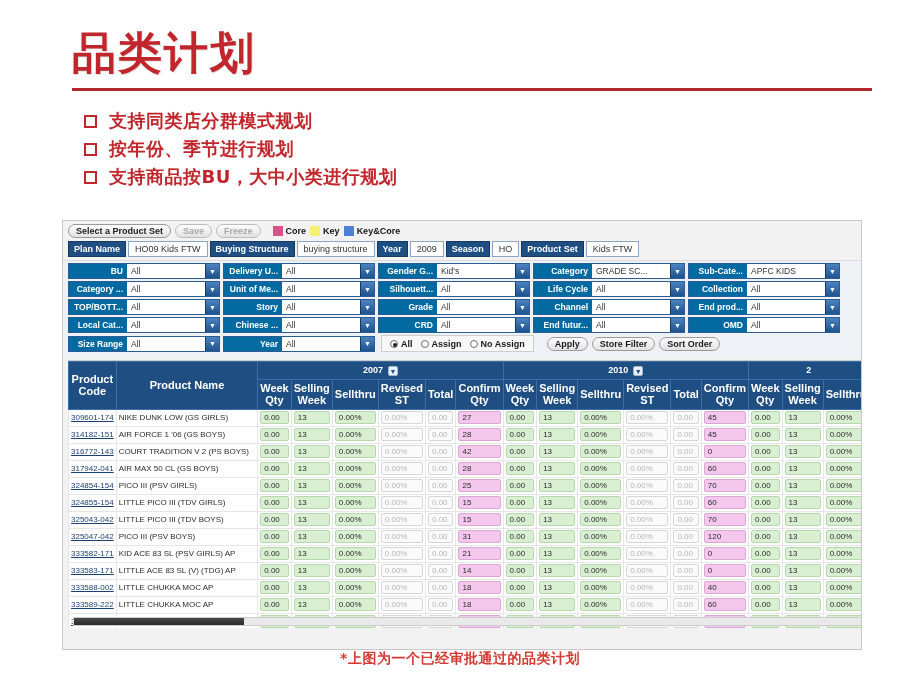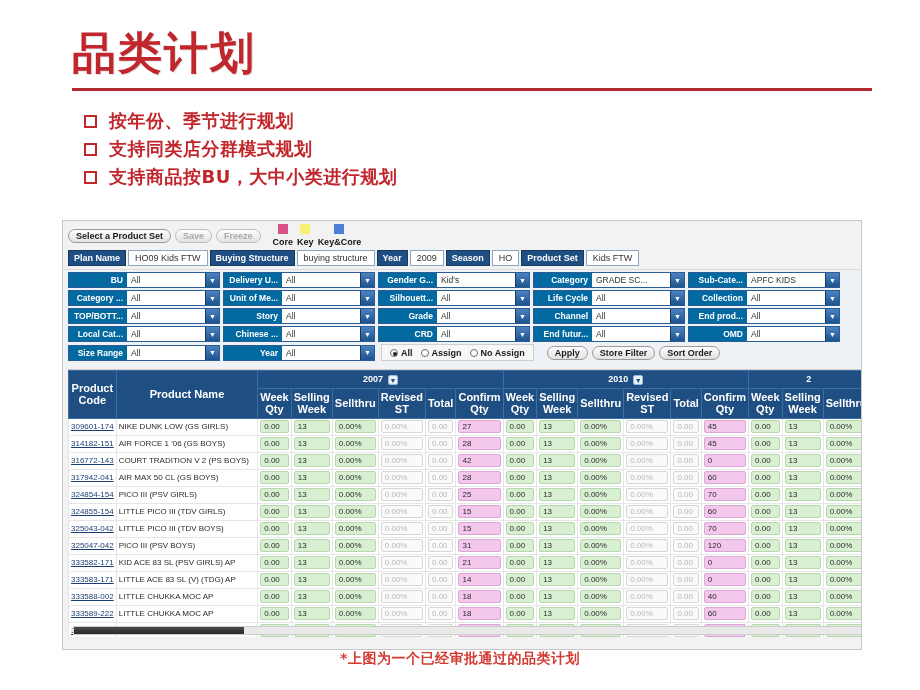--- a/index.html
+++ b/index.html
@@ -83,21 +83,21 @@
     padding: 1px 7px;
     font-size: 9px;
     font-weight: bold;
     color: #1c1c1c;
     white-space: nowrap;
     font-family: "Liberation Sans", sans-serif;
     cursor: pointer;
   }
   .btn.disabled { color: #a9a9a9; border-color: #bdbdbd; }
   .legend { display:flex; align-items:center; gap:4px; margin-left: 8px; }
-  .legend-item { display:flex; align-items:center; gap:3px;flex-direction:column; }
+  .legend-item { display:flex; align-items:center; gap:3px; }
   .swatch { width: 10px; height: 10px; display:inline-block; }
   .legend-label { font-size: 9px; font-weight: bold; color:#141414; }
 
   
   .planbar {
     display: flex;
     align-items: stretch;
     gap: 2px;
     padding: 1px 5px 3px 5px;
     background: #f2f2f2;
@@ -270,25 +270,25 @@
 </style>
 </head>
 <body>
 
 <div class="slide-title">品类计划</div>
 <div class="title-rule"></div>
 
 <div class="bullets">
   <div class="bullet-row">
     <span class="bullet-marker"></span>
-    <span class="bullet-text">按年份、季节进行规划</span>
+    <span class="bullet-text">支持同类店分群模式规划</span>
   </div>
   <div class="bullet-row">
     <span class="bullet-marker"></span>
-    <span class="bullet-text">支持同类店分群模式规划</span>
+    <span class="bullet-text">按年份、季节进行规划</span>
   </div>
   <div class="bullet-row">
     <span class="bullet-marker"></span>
     <span class="bullet-text">支持商品按BU，大中小类进行规划</span>
   </div>
 </div>
 
 <div class="app">
 
   <div class="actionbar">

